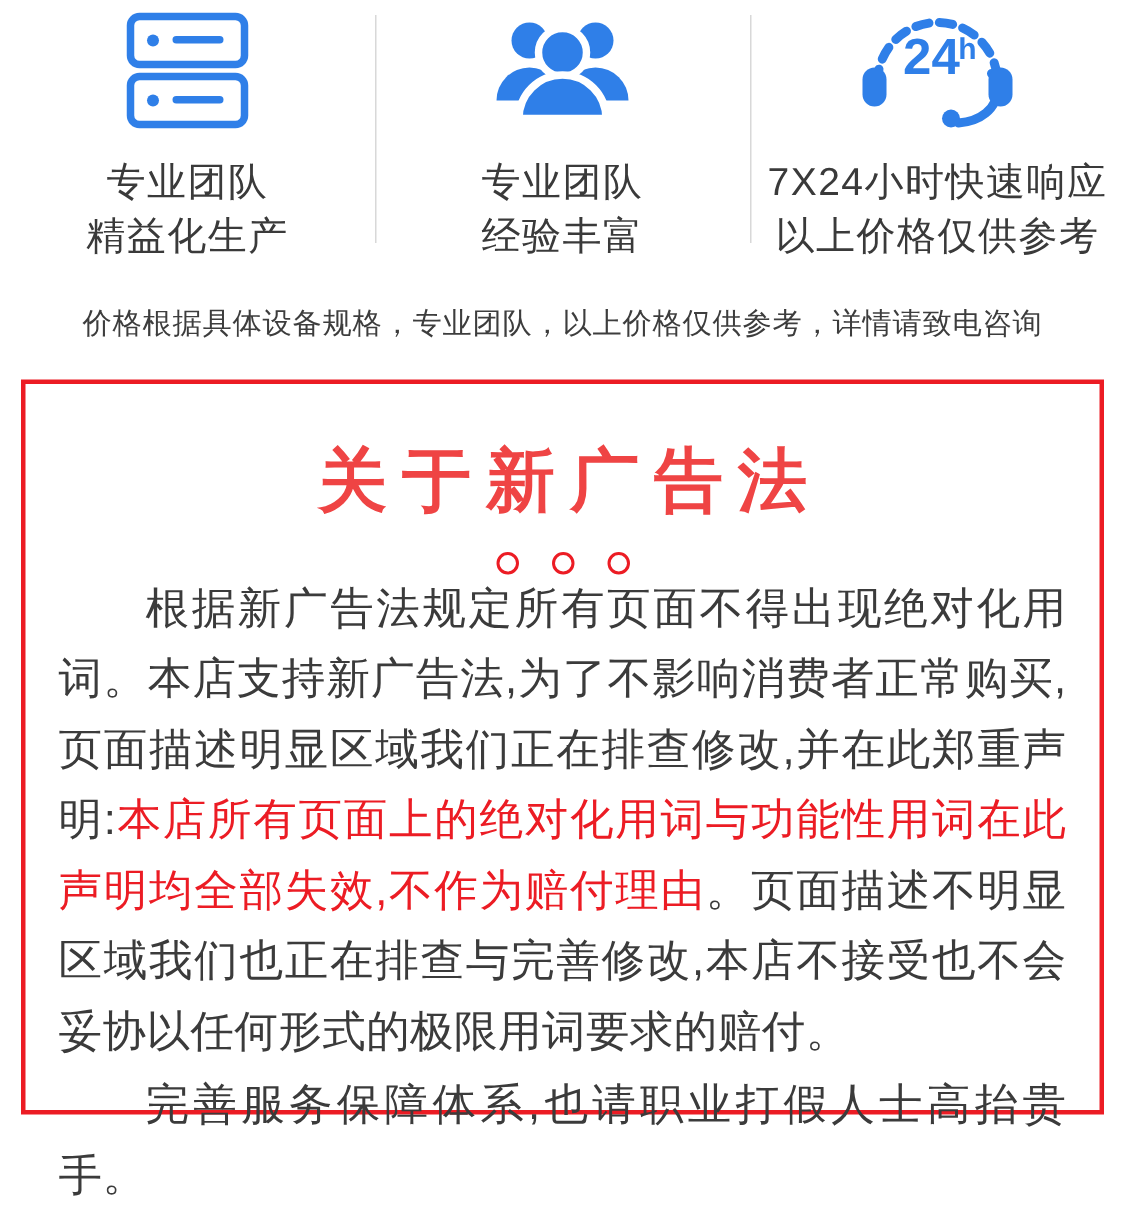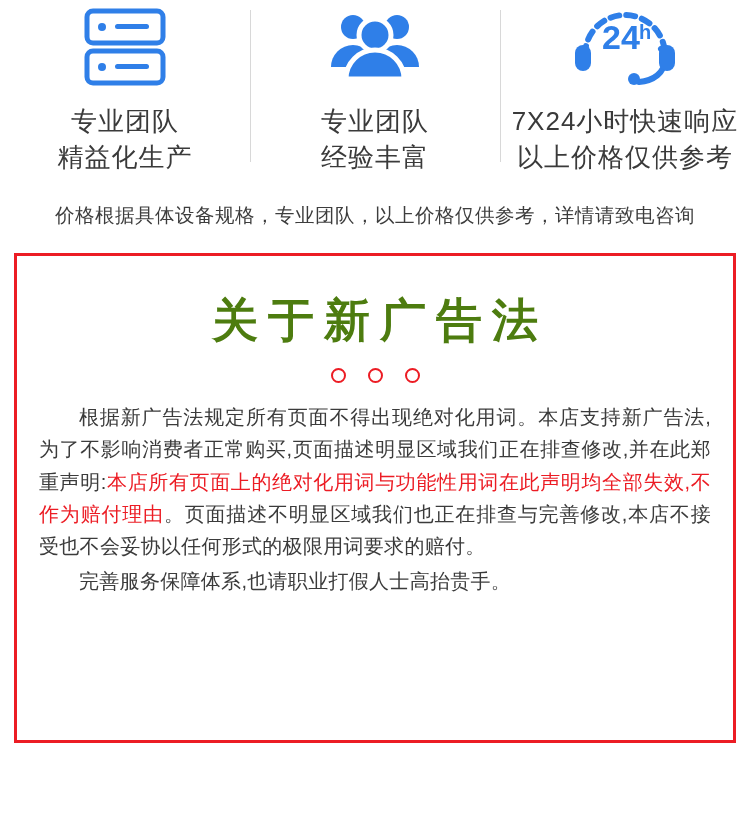--- a/index.html
+++ b/index.html
@@ -78,40 +78,39 @@
     border: 3px solid #ec1c24;
     padding: 22px 22px 26px 22px;
     box-sizing: border-box;
     height: 490px;
   }
   .adlaw-title {
     text-align: center;
     font-size: 46px;
     font-weight: bold;
     letter-spacing: 10px;
-    color: #4d7c0f;
+    color: #ef4444;
     margin: 12px 0 0 0;
     text-indent: 10px;
   }
   .dots {
     display: flex;
     justify-content: center;
     gap: 22px;
     margin-top: 16px;
   }
   .dot {
     width: 15px;
     height: 15px;
     border-radius: 50%;
     border: 2.5px solid #ec1c24;
     box-sizing: border-box;
   }
   .adlaw-body {
-    margin-top: 18px;
-    font-size: 20px;
+    font-size: 29px;
     line-height: 1.62;
     color: #3b3b3b;
     text-align: justify;
     letter-spacing: 0.3px;
   }
   .adlaw-body p {
     margin: 0 0 0 0;
     text-indent: 2em;
   }
   .adlaw-body p.second {

